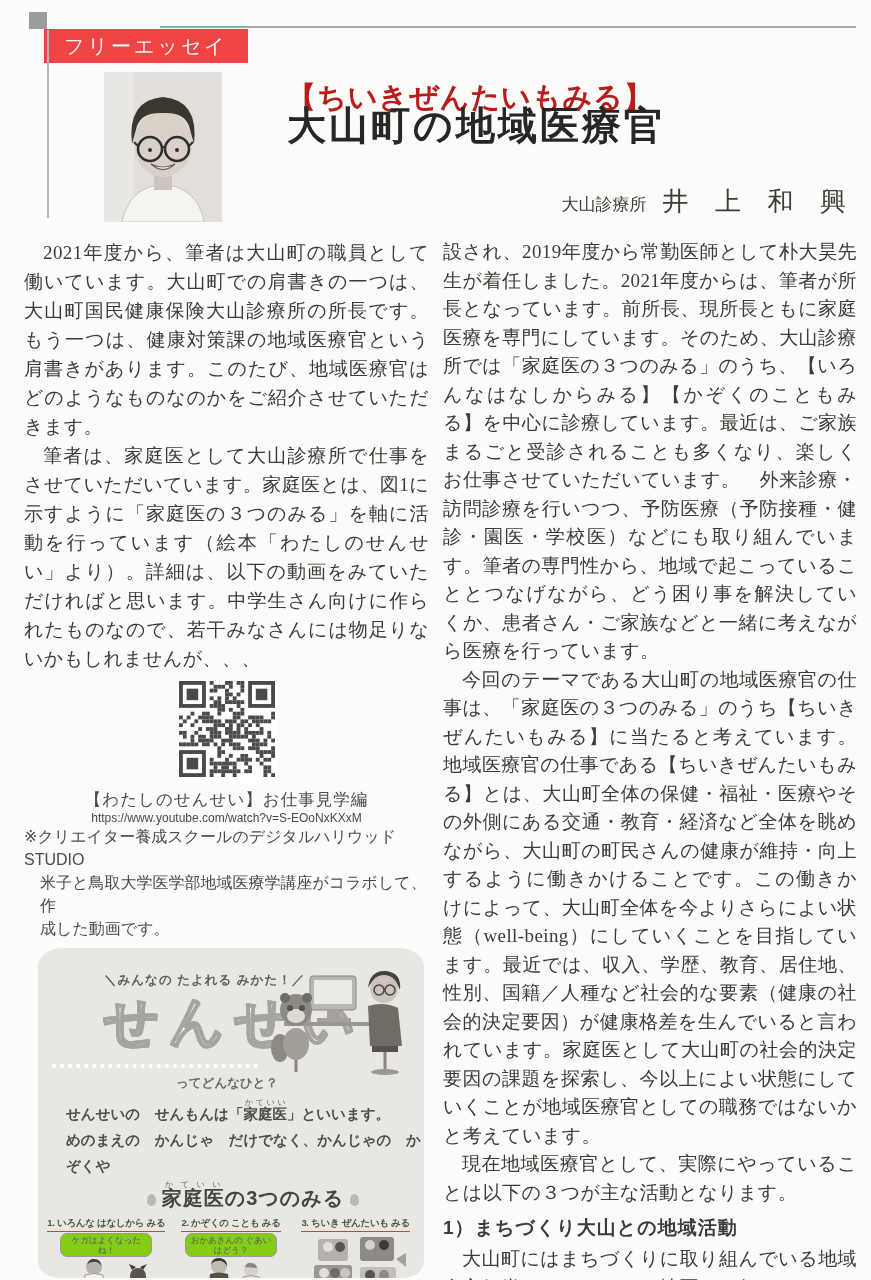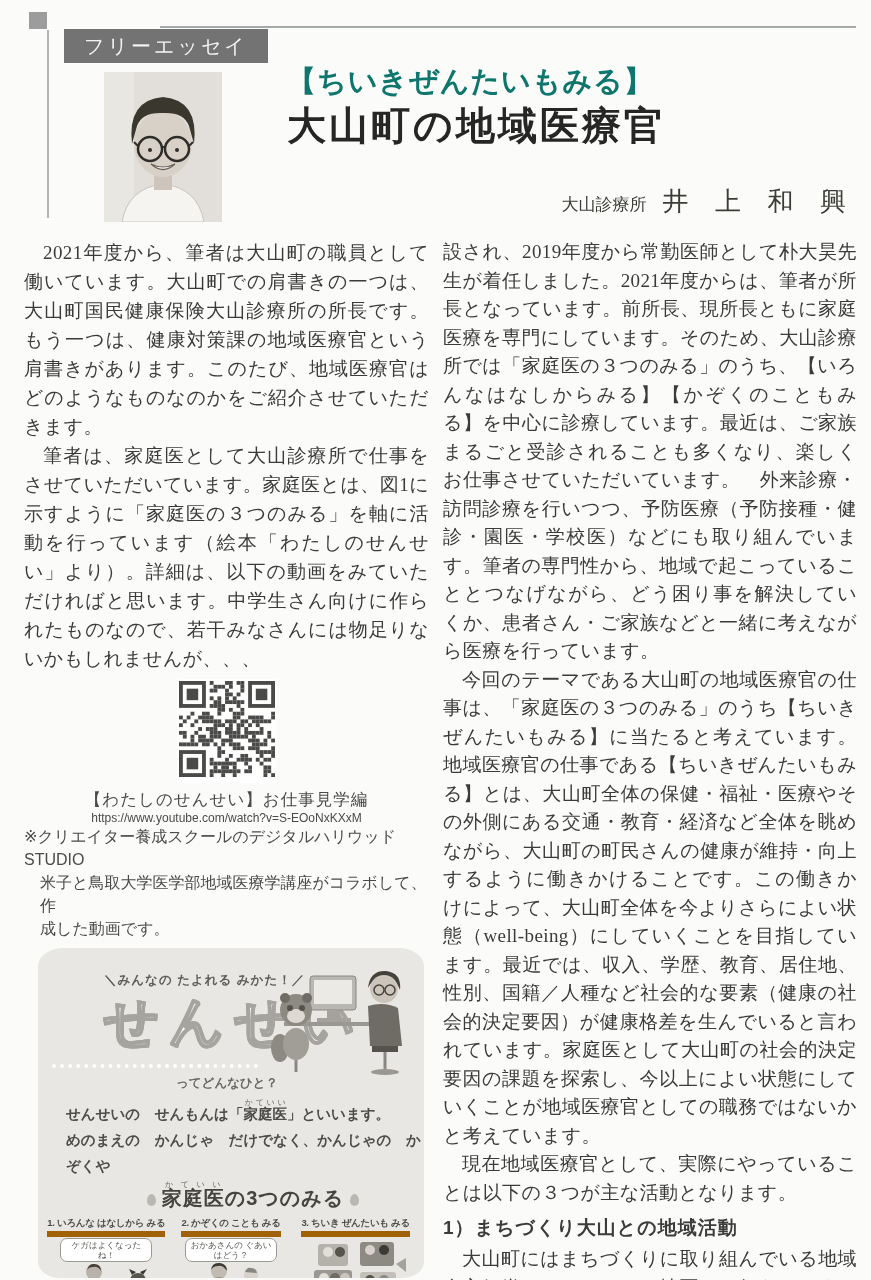--- a/index.html
+++ b/index.html
@@ -5,27 +5,27 @@
   * { margin:0; padding:0; box-sizing:border-box; }
   html,body { background:#e9e9e9; }
   .page {
     position:relative; width:871px; height:1280px; margin:0 auto;
     background:#fbfbf9; overflow:hidden; color:#3a3a3a;
     font-family:"Liberation Serif","DejaVu Serif",serif;
   }
   .sq { position:absolute; left:29px; top:12px; width:18px; height:17px; background:#9c9c9c; }
   .topline { position:absolute; left:160px; top:26px; width:696px; height:2px; background:#a3a8a8; }
   .cat {
-    position:absolute; left:64px; top:29px; height:34px; line-height:34px;
-    background:#737373; color:#f4f4f2; padding:0 20px; letter-spacing:3px;
+    position:absolute; left:44px; top:29px; height:34px; line-height:34px;
+    background:#ef4444; color:#f4f4f2; padding:0 20px; letter-spacing:3px;
     font-family:"Liberation Sans","DejaVu Sans",sans-serif; font-size:20px;
   }
   .vline { position:absolute; left:47px; top:30px; width:2px; height:188px; background:#b4b4b2; }
   .photo { position:absolute; left:104px; top:72px; width:118px; height:150px; }
-  .title1 { position:absolute; left:287px; top:62px; font-size:29px; font-weight:bold; letter-spacing:1px; color:#0f766e; }
+  .title1 { position:absolute; left:287px; top:78px; font-size:29px; font-weight:bold; letter-spacing:1px; color:#b91c1c; }
   .title2 { position:absolute; left:287px; top:99px; font-size:39px; font-weight:bold; letter-spacing:3px; color:#262624; }
   .authorrow { position:absolute; left:410px; top:184px; width:446px; text-align:right; color:#3c3c38; }
   .affil { font-size:17px; margin-right:16px; }
   .aname { font-size:26px; letter-spacing:10px; }
 
   .col-left  { position:absolute; left:24px;  top:238px; width:405px; }
   .col-right { position:absolute; left:443px; top:238px; width:414px; }
   .para {
     font-size:19px; line-height:29px; text-align:justify; text-indent:1em;
     letter-spacing:0.4px; color:#3b3b39;
@@ -63,25 +63,25 @@
   .fig-sub { position:absolute; left:138px; top:127px; font-size:12.5px; font-weight:bold; color:#686864; }
   .fig-illus { position:absolute; right:6px; top:12px; }
   .fig-lines { position:absolute; left:28px; top:150px; font-size:14.5px; font-weight:bold; line-height:26px; color:#4c4c48; }
   .fig-lines ruby rt, .fig-heading ruby rt { font-size:8px; font-weight:normal; color:#6a6a66; }
   .fig-heading { position:absolute; left:0; top:232px; width:100%; text-align:center; font-size:20px; font-weight:bold; color:#45453f; letter-spacing:1px;padding-left:44px; }
   .deco { display:inline-block; width:9px; height:12px; background:#b9b8b2; border-radius:50% 50% 50% 50%/60% 60% 40% 40%; margin:0 6px; vertical-align:middle; }
   .fig-panels { position:absolute; left:8px; top:264px; width:370px; display:flex; gap:4px; }
   .panel { flex:1; text-align:center; }
   .panel-title {
     font-size:9.5px; font-weight:bold; color:#4c4c48; letter-spacing:-0.3px;
-    border-bottom:6px solid #a16207; display:inline-block; padding-bottom:1px; margin-bottom:1px; white-space:nowrap;
+    border-bottom:1px solid #a16207; display:inline-block; padding-bottom:1px; margin-bottom:1px; white-space:nowrap;
   }
   .panel-bubble {
     display:inline-block; font-size:8.5px; border:1px solid #9a9a95; border-radius:7px;
-    padding:1px 4px; background:#ffffff; color:#55554f; line-height:10px; max-width:92px;
+    padding:1px 4px; background:#84cc16; color:#55554f; line-height:10px; max-width:92px;
   }
 </style>
 </head>
 <body>
 
 <div class="page">
 
   <div class="sq"></div>
   <div class="topline"></div>
   <div class="cat">フリーエッセイ</div>

